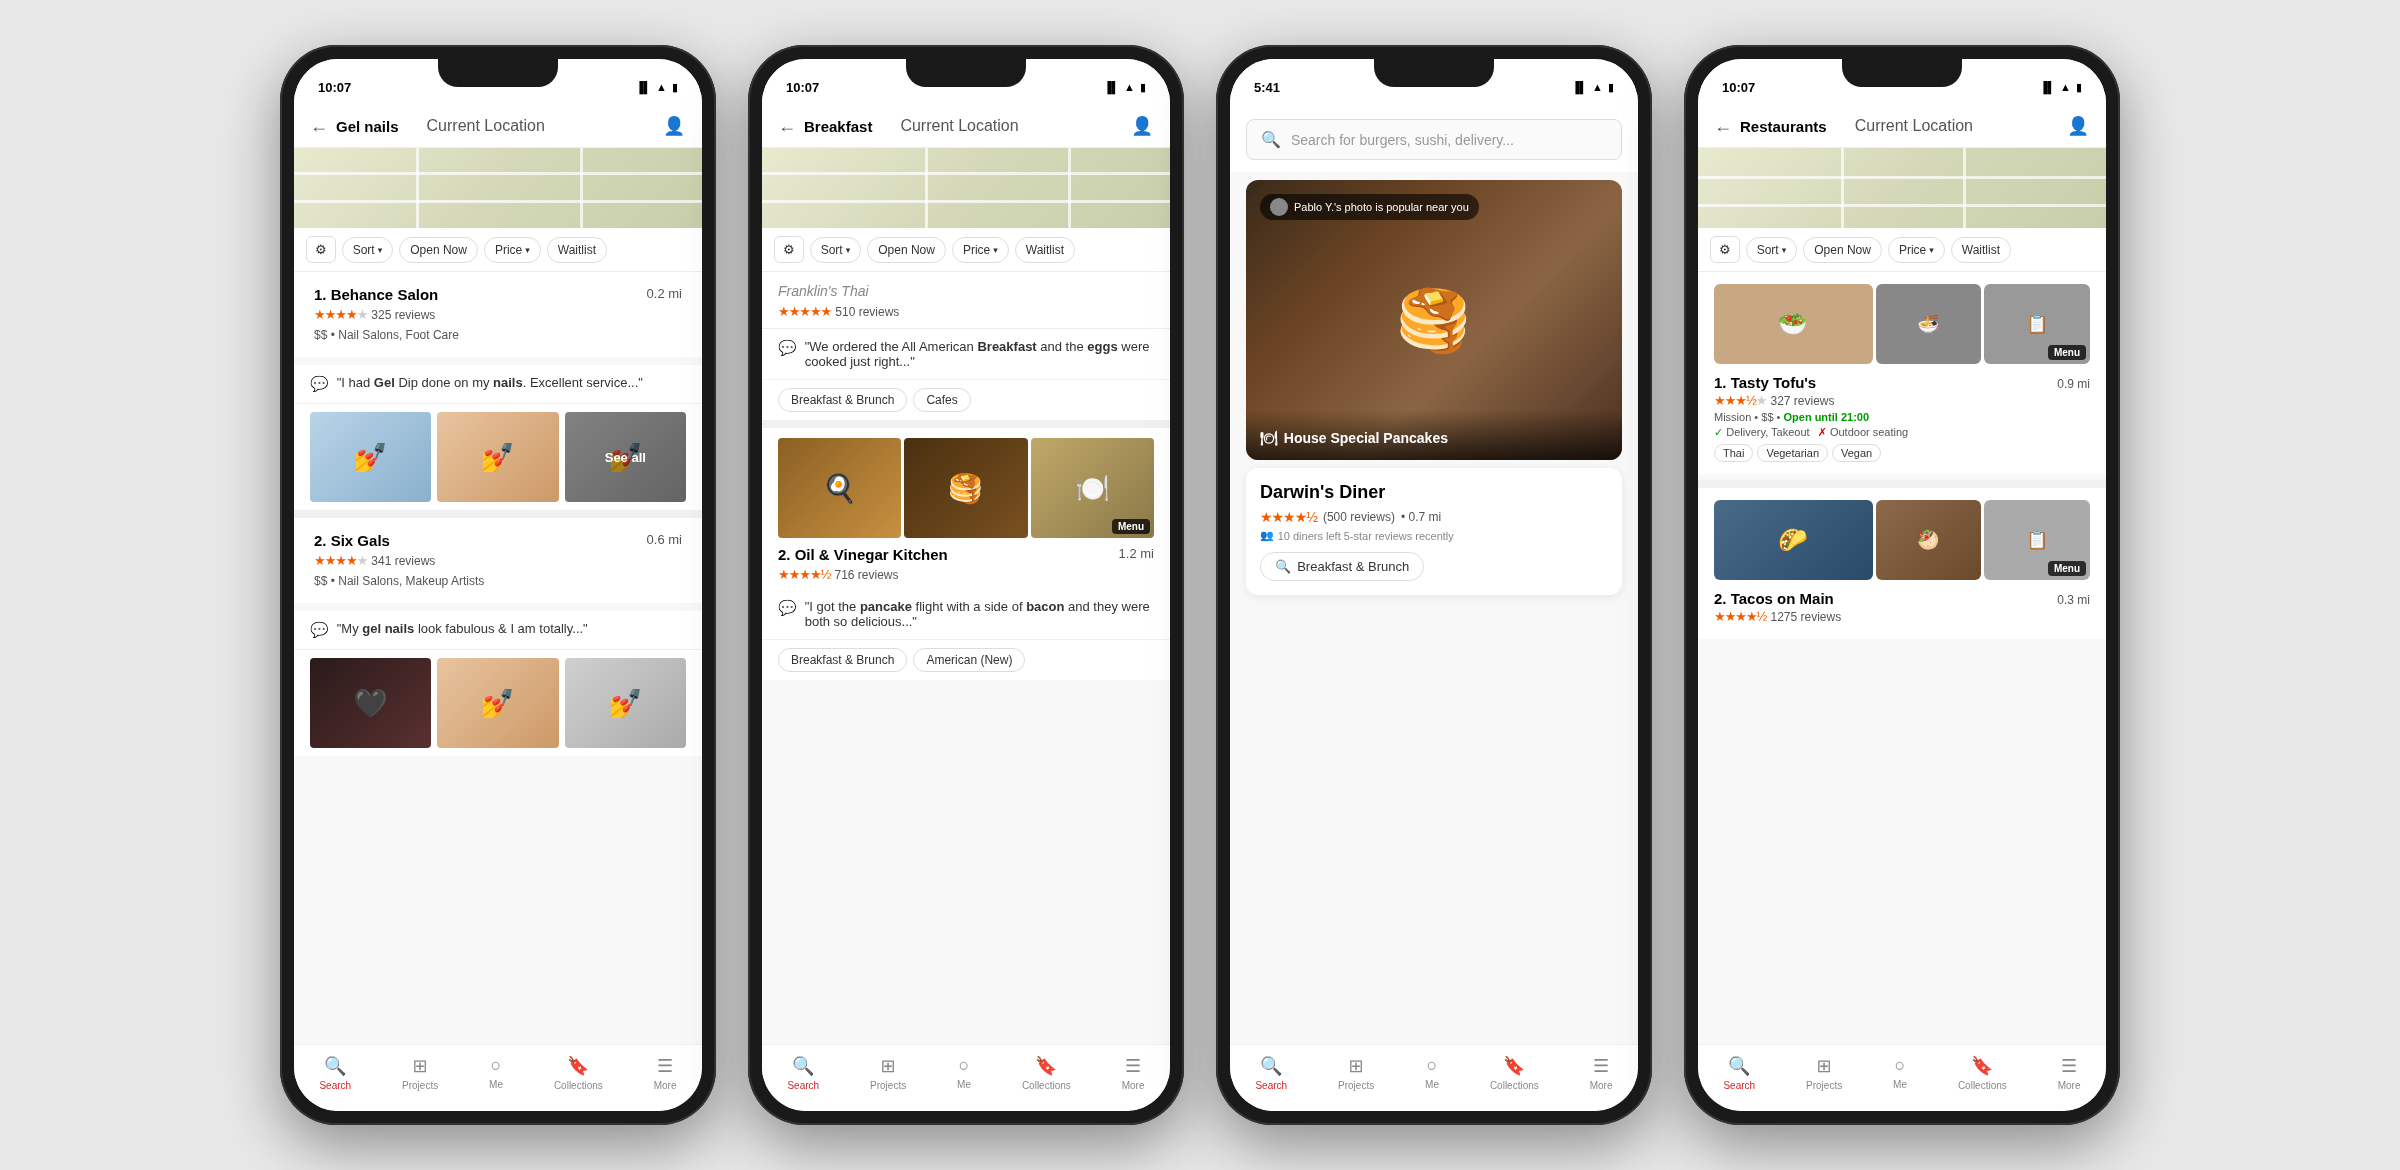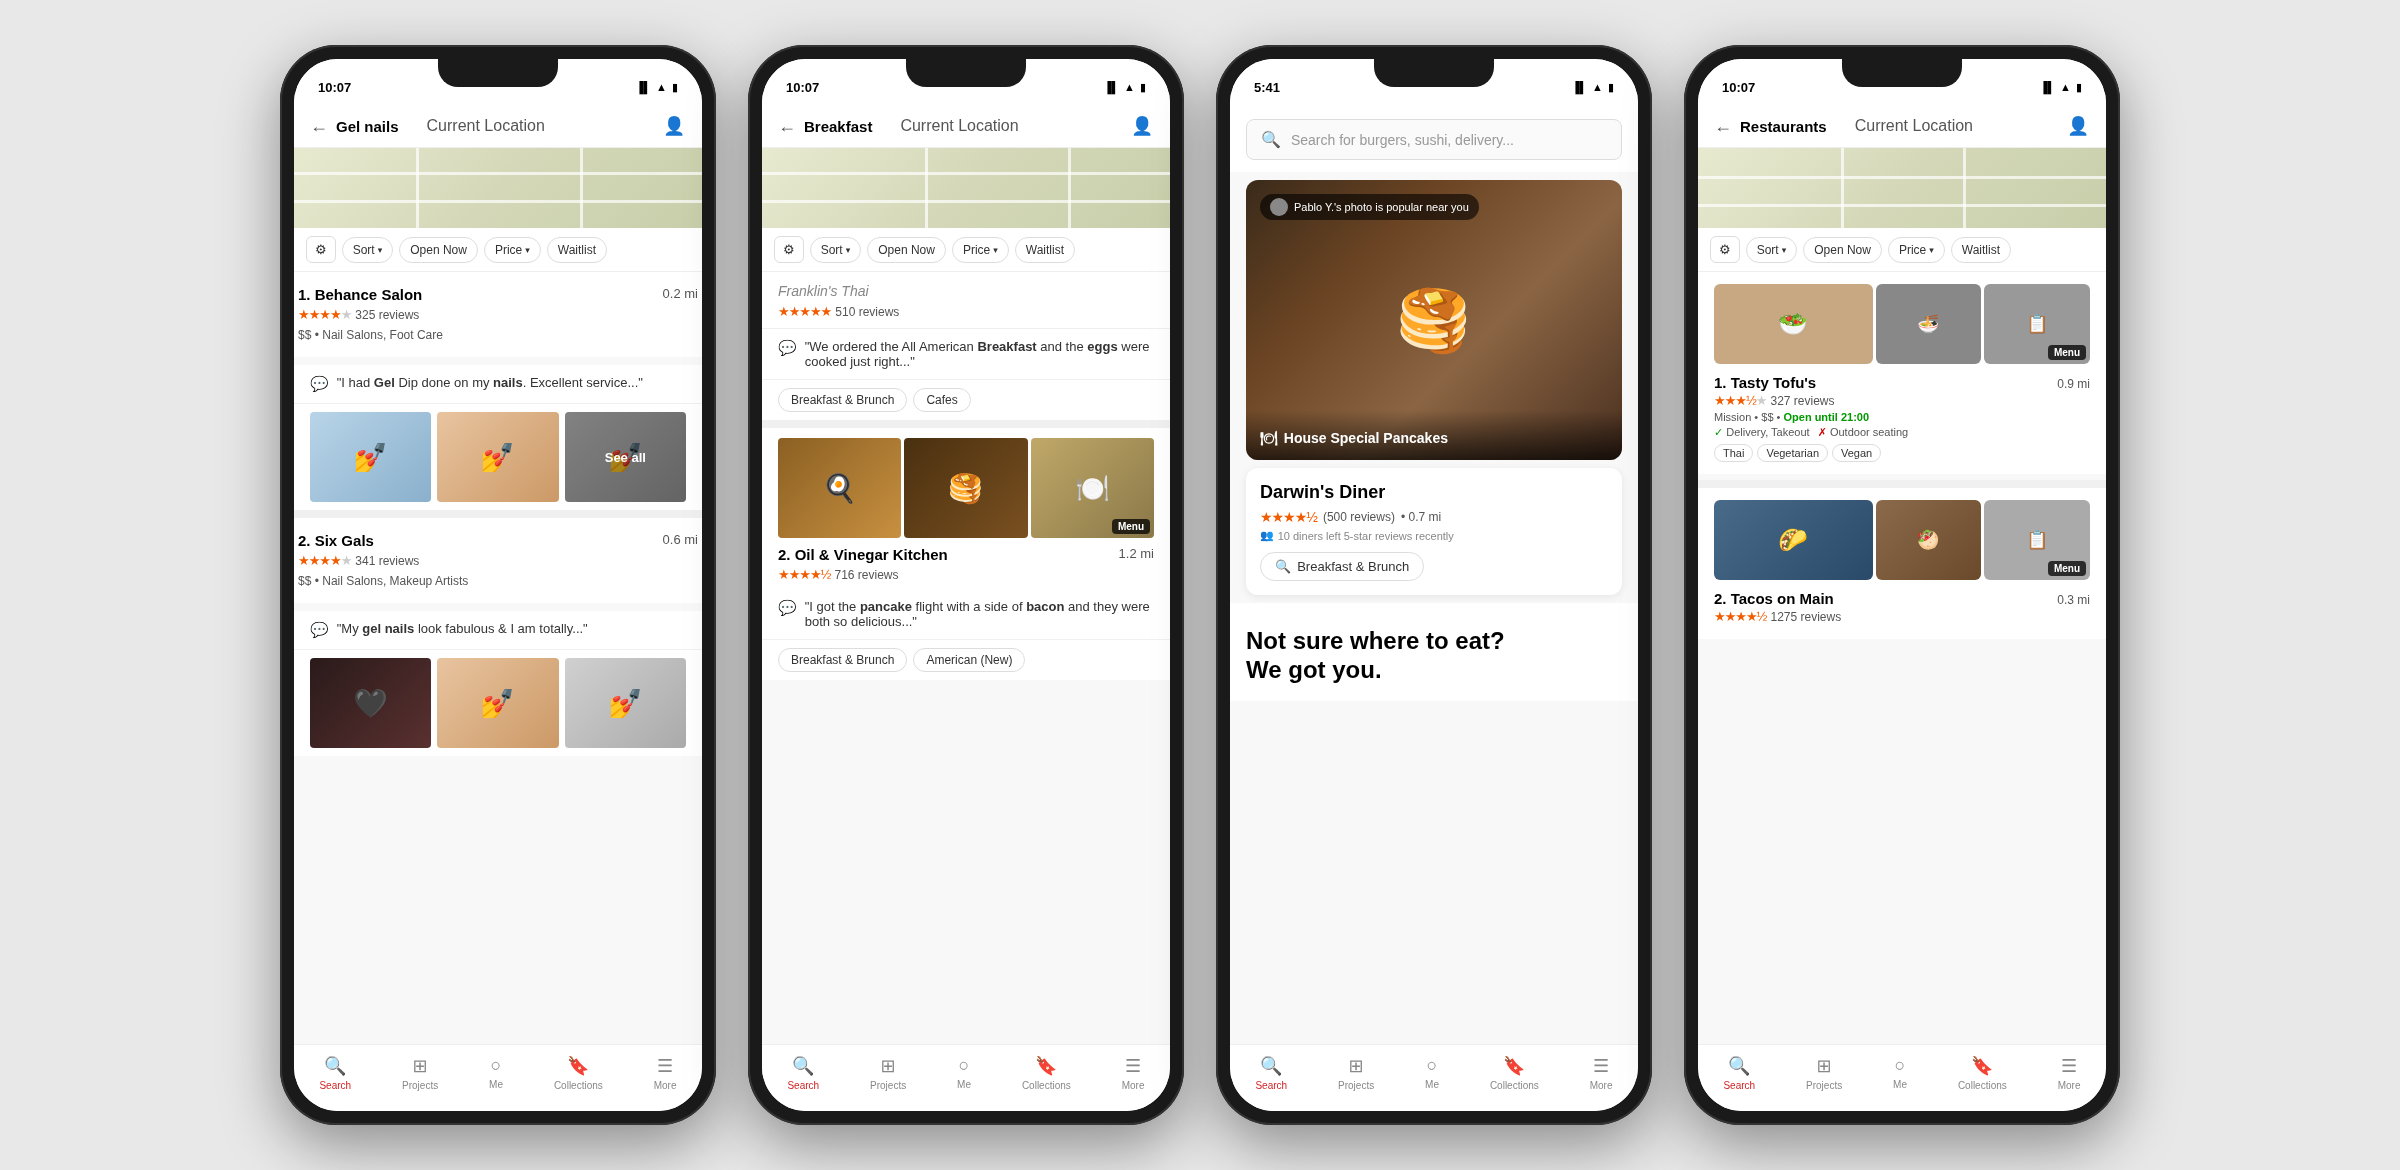--- a/index.html
+++ b/index.html
@@ -150,21 +150,21 @@
     
     .scroll-content {
       flex: 1;
       overflow: hidden;
       background: #f8f8f8;
     }
 
     
     .business-card {
       background: #fff;
-      padding: 14px 4px;
+      padding: 14px 20px;
       margin-bottom: 8px;
     }
     .biz-header {
       display: flex;
       justify-content: space-between;
       margin-bottom: 4px;
     }
     .biz-name {
       font-size: 15px;
       font-weight: 700;
@@ -798,25 +798,20 @@
           <div class="diners-left">
             <span>👥</span>
             <span>10 diners left 5-star reviews recently</span>
           </div>
           <div class="cat-pill">
             <span>🔍</span>
             <span>Breakfast &amp; Brunch</span>
           </div>
         </div>
 
-        <div class="not-sure-section">
-          <div class="not-sure-title">
-            Not sure where to eat?<br>We got you.
-          </div>
-        </div>
       </div>
 
       <div class="bottom-nav">
         <div class="nav-item">
           <span class="nav-icon active">🔍</span>
           <span class="nav-label active">Search</span>
         </div>
         <div class="nav-item">
           <span class="nav-icon">⊞</span>
           <span class="nav-label">Projects</span>

